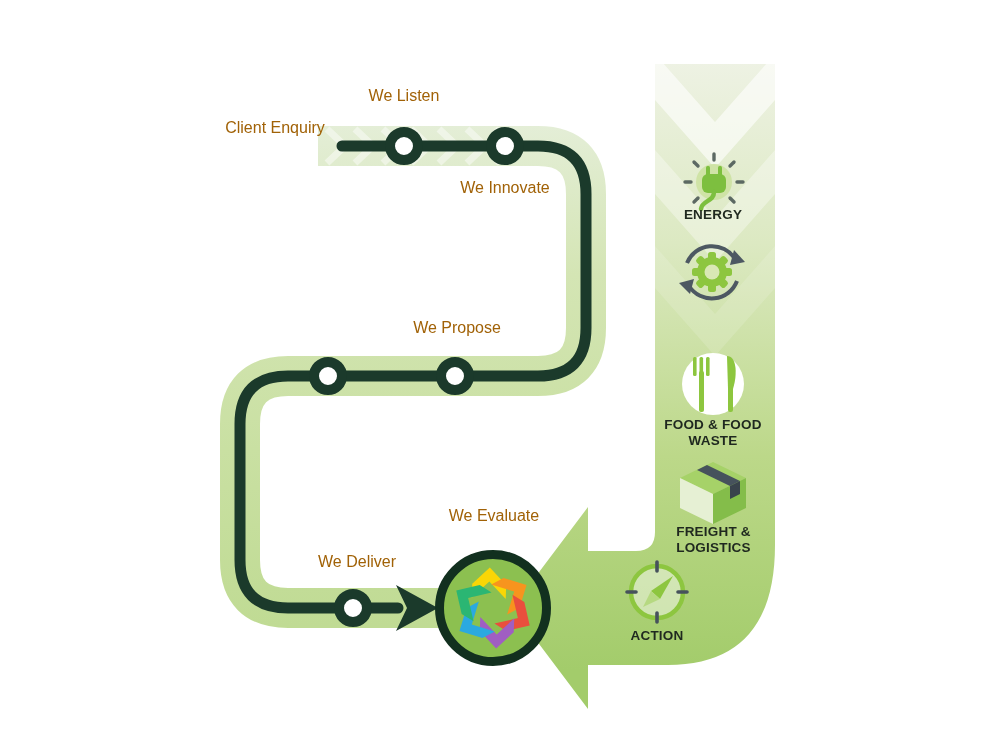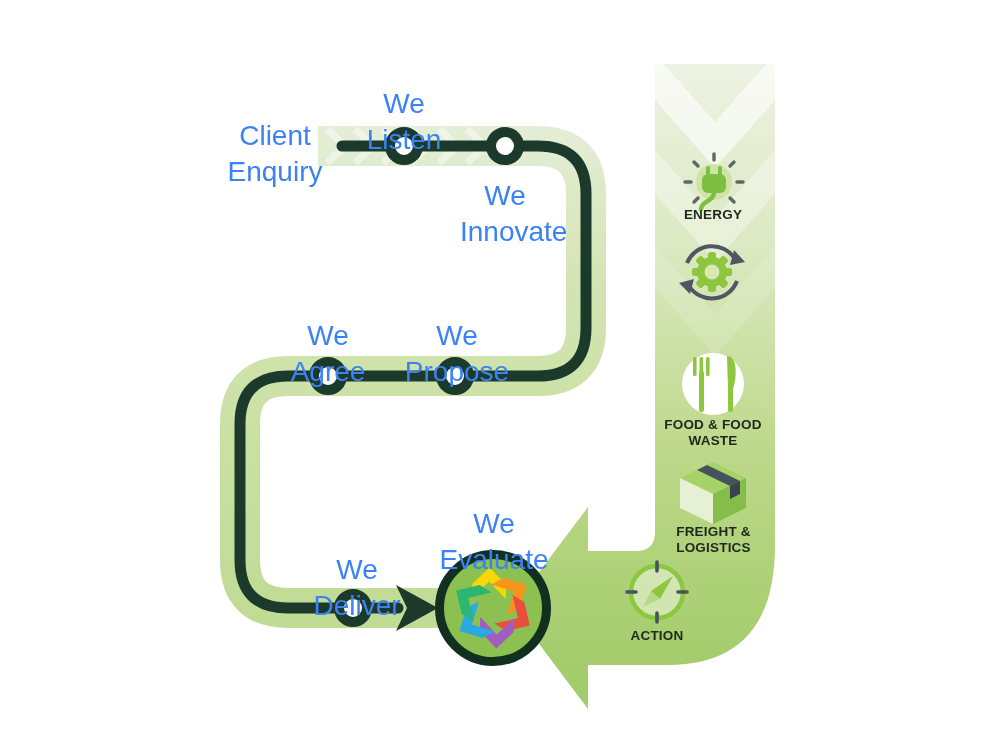--- a/index.html
+++ b/index.html
@@ -1,19 +1,19 @@
 <!DOCTYPE html>
 <html><head>
 <meta charset="utf-8">
 <style>
   html,body{margin:0;padding:0;background:#ffffff;}
   #canvas{position:relative;width:1000px;height:750px;background:#ffffff;overflow:hidden;
           font-family:"Liberation Sans",sans-serif;}
   #bg-svg{position:absolute;left:0;top:0;}
-  .label{position:absolute;text-align:center;color:#3b82f6;font-size:28px;line-height:1.28;}
+  .label{position:absolute;text-align:center;color:#a16207;font-size:16px;line-height:1.28;}
   .side-label{position:absolute;text-align:center;color:#1f281f;font-size:13.5px;font-weight:bold;
               line-height:1.18;letter-spacing:.2px;}
   .side-title{position:absolute;text-align:center;color:#1d3c2e;font-size:17px;font-weight:800;
               line-height:1.15;letter-spacing:.4px;}
 </style>
 </head>
 <body>
 
 <div id="canvas">
 
@@ -168,21 +168,20 @@
     <polygon points="643,607 660,599 651,591" fill="#b6d981"></polygon>
   </g>
 </svg>
 
 <div class="label" style="left:225px; top:118px; width:100px;">Client Enquiry</div>
 
 <div class="label" style="left:344px; top:86px; width:120px;">We Listen</div>
 
 <div class="label" style="left:460px; top:178px; width:90px;">We Innovate</div>
 
-<div class="label" style="left:268px; top:318px; width:120px;">We Agree</div>
 
 <div class="label" style="left:392px; top:318px; width:130px;">We Propose</div>
 
 <div class="label" style="left:292px; top:552px; width:130px;">We Deliver</div>
 
 <div class="label" style="left:424px; top:506px; width:140px;">We Evaluate</div>
 
 
 <div class="side-label" style="left:653px; top:207px; width:120px;">ENERGY</div>
 

